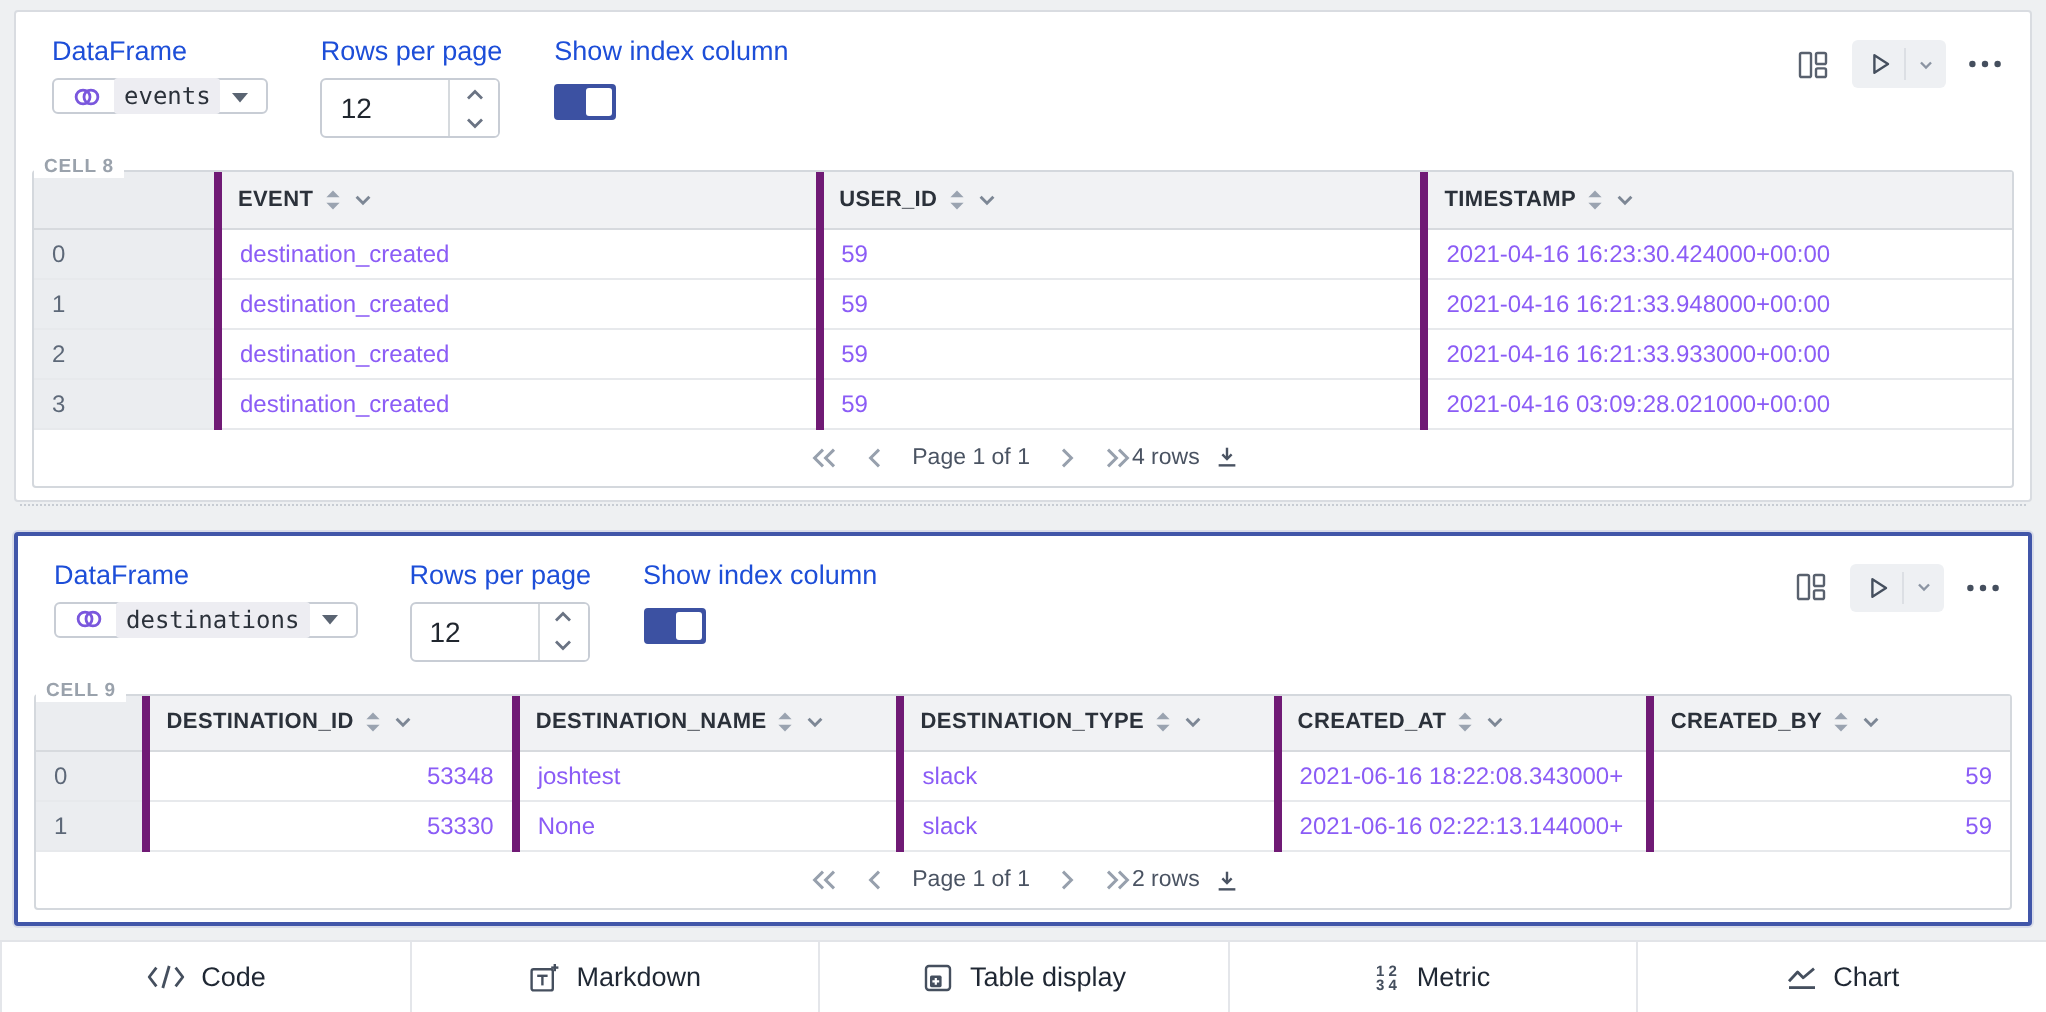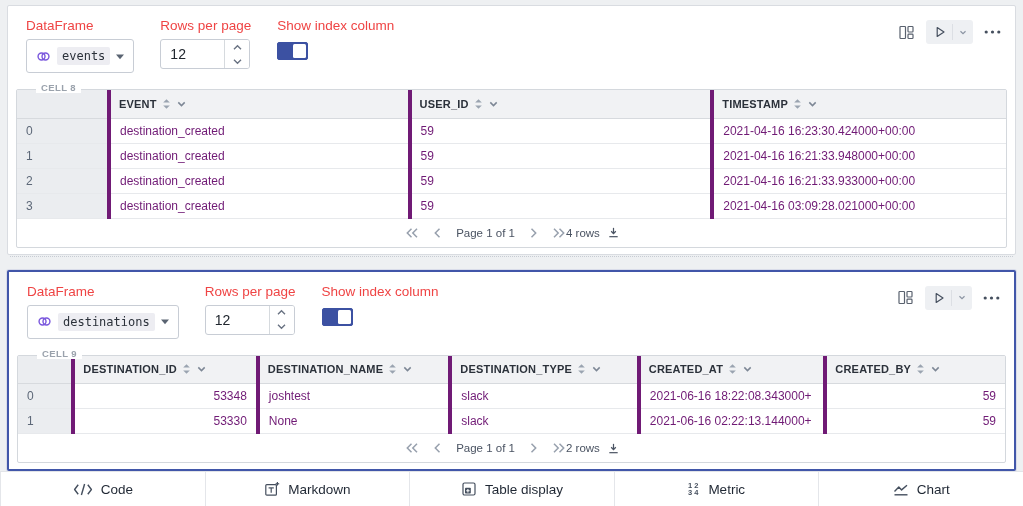--- a/index.html
+++ b/index.html
@@ -19,26 +19,26 @@
     padding:8px 8px 6px 8px;
   }
   .cell-card.selected {
     border:2px solid #4156a9;
     box-shadow:0 0 0 1px rgba(65,86,169,.12);
     margin-top:13px;
   }
   .cell-divider { border-top:1px dotted #c7ccd3; margin:1px 10px 0 10px; }
   .cell-header { display:flex; justify-content:space-between; align-items:flex-start; padding:4px 4px 0 10px; }
   .controls { display:flex; gap:26px; }
-  .control .label { font-size:13.5px; font-weight:500; color:#ef4444; margin-bottom:6px; }
+  .control .label { font-size:13.5px; font-weight:500; color:#1d4ed8; margin-bottom:6px; }
   
   .df-select {
     display:flex; align-items:center; gap:6px;
     background:#fff; border:1px solid #c8cdd5; border-radius:3px;
-    height:18px; padding:16px 9px; cursor:pointer; font-family:inherit;
+    height:18px; padding:0 9px; cursor:pointer; font-family:inherit;
   }
   .df-name {
     font-family:"DejaVu Sans Mono", monospace; font-size:12px; color:#2b313a;
     background:#ededf2; padding:2px 5px; border-radius:2px;
   }
   .i { display:inline-flex; align-items:center; line-height:0; }
   
   .num-input {
     display:flex; align-items:stretch; width:90px; height:30px;
     border:1px solid #c8cdd5; border-radius:3px; background:#fff; overflow:hidden;
@@ -54,33 +54,33 @@
   .toggle .knob { position:absolute; top:1px; right:1px; width:13px; height:14px; background:#fff; border-radius:1.5px; }
   
   .hdr-actions { display:flex; align-items:center; gap:9px; margin-top:2px; }
   .iconbtn { border:none; background:transparent; cursor:pointer; padding:2px; display:flex; align-items:center; }
   .run-group { display:flex; align-items:center; background:#eef0f3; border-radius:3px; height:24px; }
   .run-group .run { border:none; background:transparent; cursor:pointer; padding:0 5px 0 7px; display:flex; align-items:center; }
   .run-group .runopt { border:none; border-left:1px solid #dcdfe4; background:transparent; cursor:pointer; padding:0 5px; height:16px; display:flex; align-items:center; }
   
   .table-box { position:relative; border:1px solid #d4d8dd; border-radius:2px; margin-top:16px; }
   .cell-tag {
-    position:absolute; top:-8px; left:19px; background:#fff; padding:0 5px;
+    position:absolute; top:-8px; left:0; background:#fff; padding:0 5px;
     font-size:9.5px; font-weight:700; letter-spacing:.4px; color:#9aa2ac;
   }
   table { width:100%; border-collapse:collapse; table-layout:fixed; }
   th, td { border-right:4px solid #701a75; border-bottom:1px solid #e7e9ec; overflow:hidden; white-space:nowrap; }
   th:last-child, td:last-child { border-right:none; }
   thead th {
     background:#f1f2f4; height:28px; text-align:left; padding:0 8px;
     font-size:11px; font-weight:700; letter-spacing:.2px; color:#2b313a;
     border-bottom:1px solid #d7dade;
   }
   thead th .hwrap { display:flex; align-items:center; gap:5px; }
-  tbody td { background:#fff; height:25px; padding:0 9px; font-size:12px; color:#701a75; }
+  tbody td { background:#fff; height:25px; padding:0 9px; font-size:12px; color:#8b5cf6; }
   td.idx, th.idx { background:#ebedf0; }
   td.idx { color:#5d6878; }
   td.al-right { text-align:right; }
   
   .pager { display:flex; justify-content:center; align-items:center; height:28px; padding:0 10px 0 12px; }
   .pager-left, .pager-right { display:flex; align-items:center; gap:14px; }
   .pager-right { gap:7px; }
   .pgbtn { border:none; background:transparent; cursor:pointer; padding:0; display:flex; align-items:center; }
   .pgtext { font-size:11.5px; color:#4a5362; }
   

